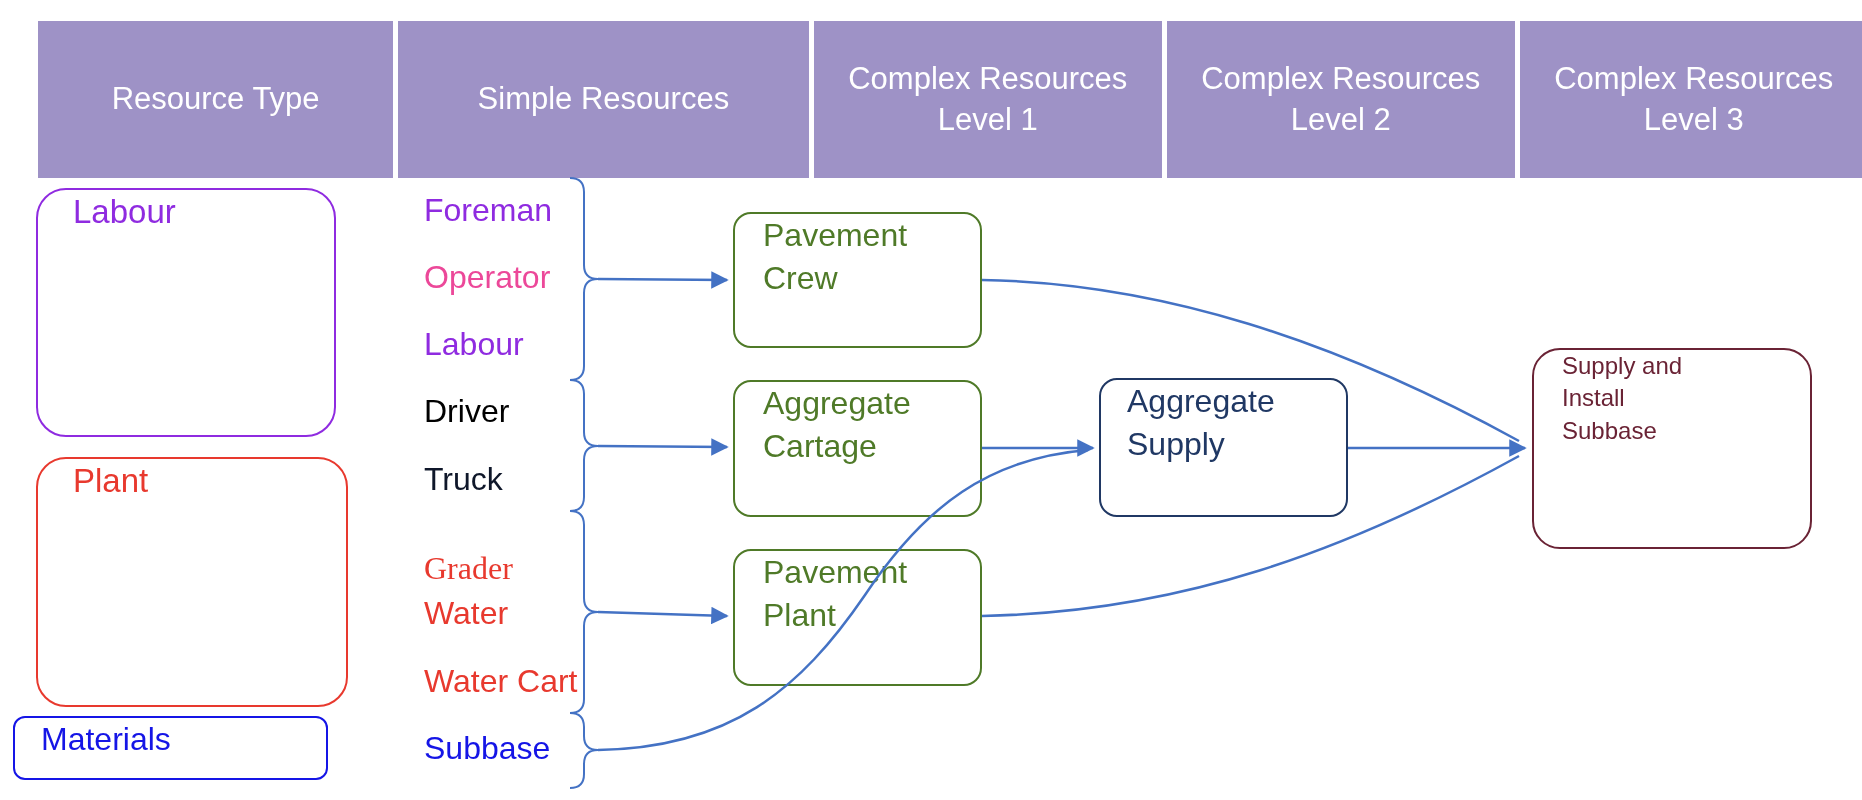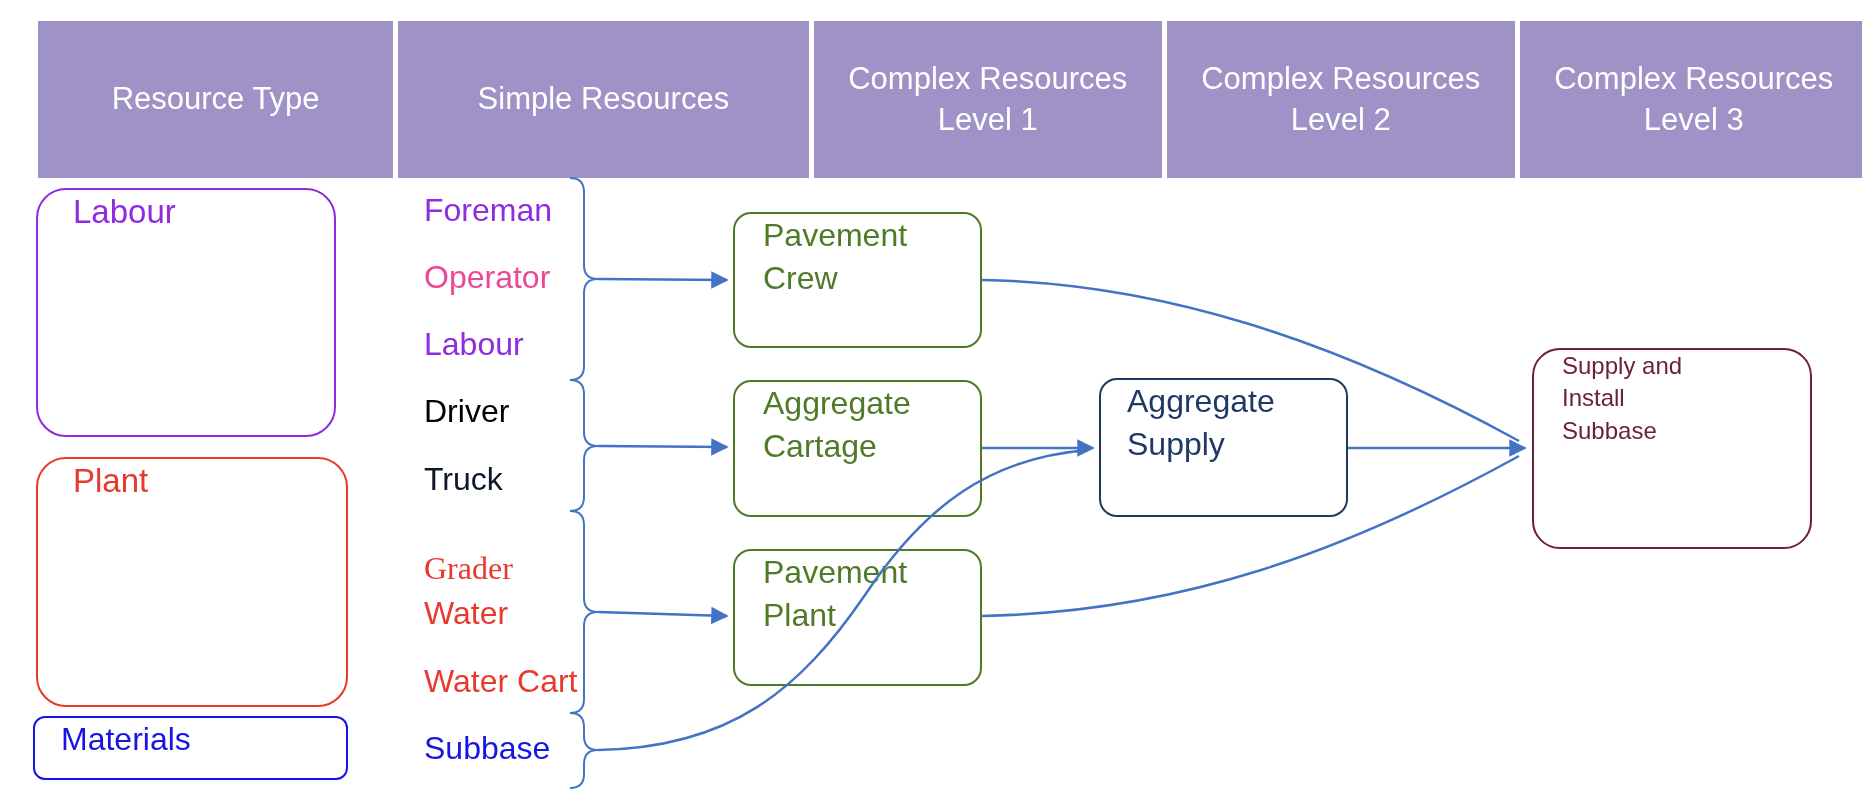--- a/index.html
+++ b/index.html
@@ -86,21 +86,21 @@
 Level 3</span>
     </div>
   </div>
 
   <div class="rbox" style="left: 36px; top: 188px; width: 300px; height: 249px; border-radius: 30px; padding-left: 35px; border-color: rgb(143, 43, 224); color: rgb(143, 43, 224);">
     <span class="blabel">Labour</span>
   </div>
   <div class="rbox" style="left: 36px; top: 457px; width: 312px; height: 250px; border-radius: 30px; padding-left: 35px; border-color: rgb(232, 57, 46); color: rgb(232, 57, 46);">
     <span class="blabel">Plant</span>
   </div>
-  <div class="rbox" style="left: 33px; top: 716px; width: 315px; height: 64px; border-radius: 12px; padding-left: 26px; font-size: 32px; border-color: rgb(21, 21, 230); color: rgb(21, 21, 230);">
+  <div class="rbox" style="left: 13px; top: 716px; width: 315px; height: 64px; border-radius: 12px; padding-left: 26px; font-size: 32px; border-color: rgb(21, 21, 230); color: rgb(21, 21, 230);">
     <span class="blabel">Materials</span>
   </div>
 
   <span class="sres" style="top: 189px; color: rgb(143, 43, 224);">Foreman</span>
   <span class="sres" style="top: 256px; color: #ec4899;">Operator</span>
   <span class="sres" style="top: 323px; color: rgb(143, 43, 224);">Labour</span>
   <span class="sres" style="top: 390px; color: #000000;">Driver</span>
   <span class="sres" style="top: 458px; color: #0f172a;">Truck</span>
   <span class="sres" style="top: 547px; color: rgb(232, 57, 46); font-family: Liberation Serif, serif;">Grader</span>
   <span class="sres" style="top: 592px; color: rgb(232, 57, 46);">Water</span>

